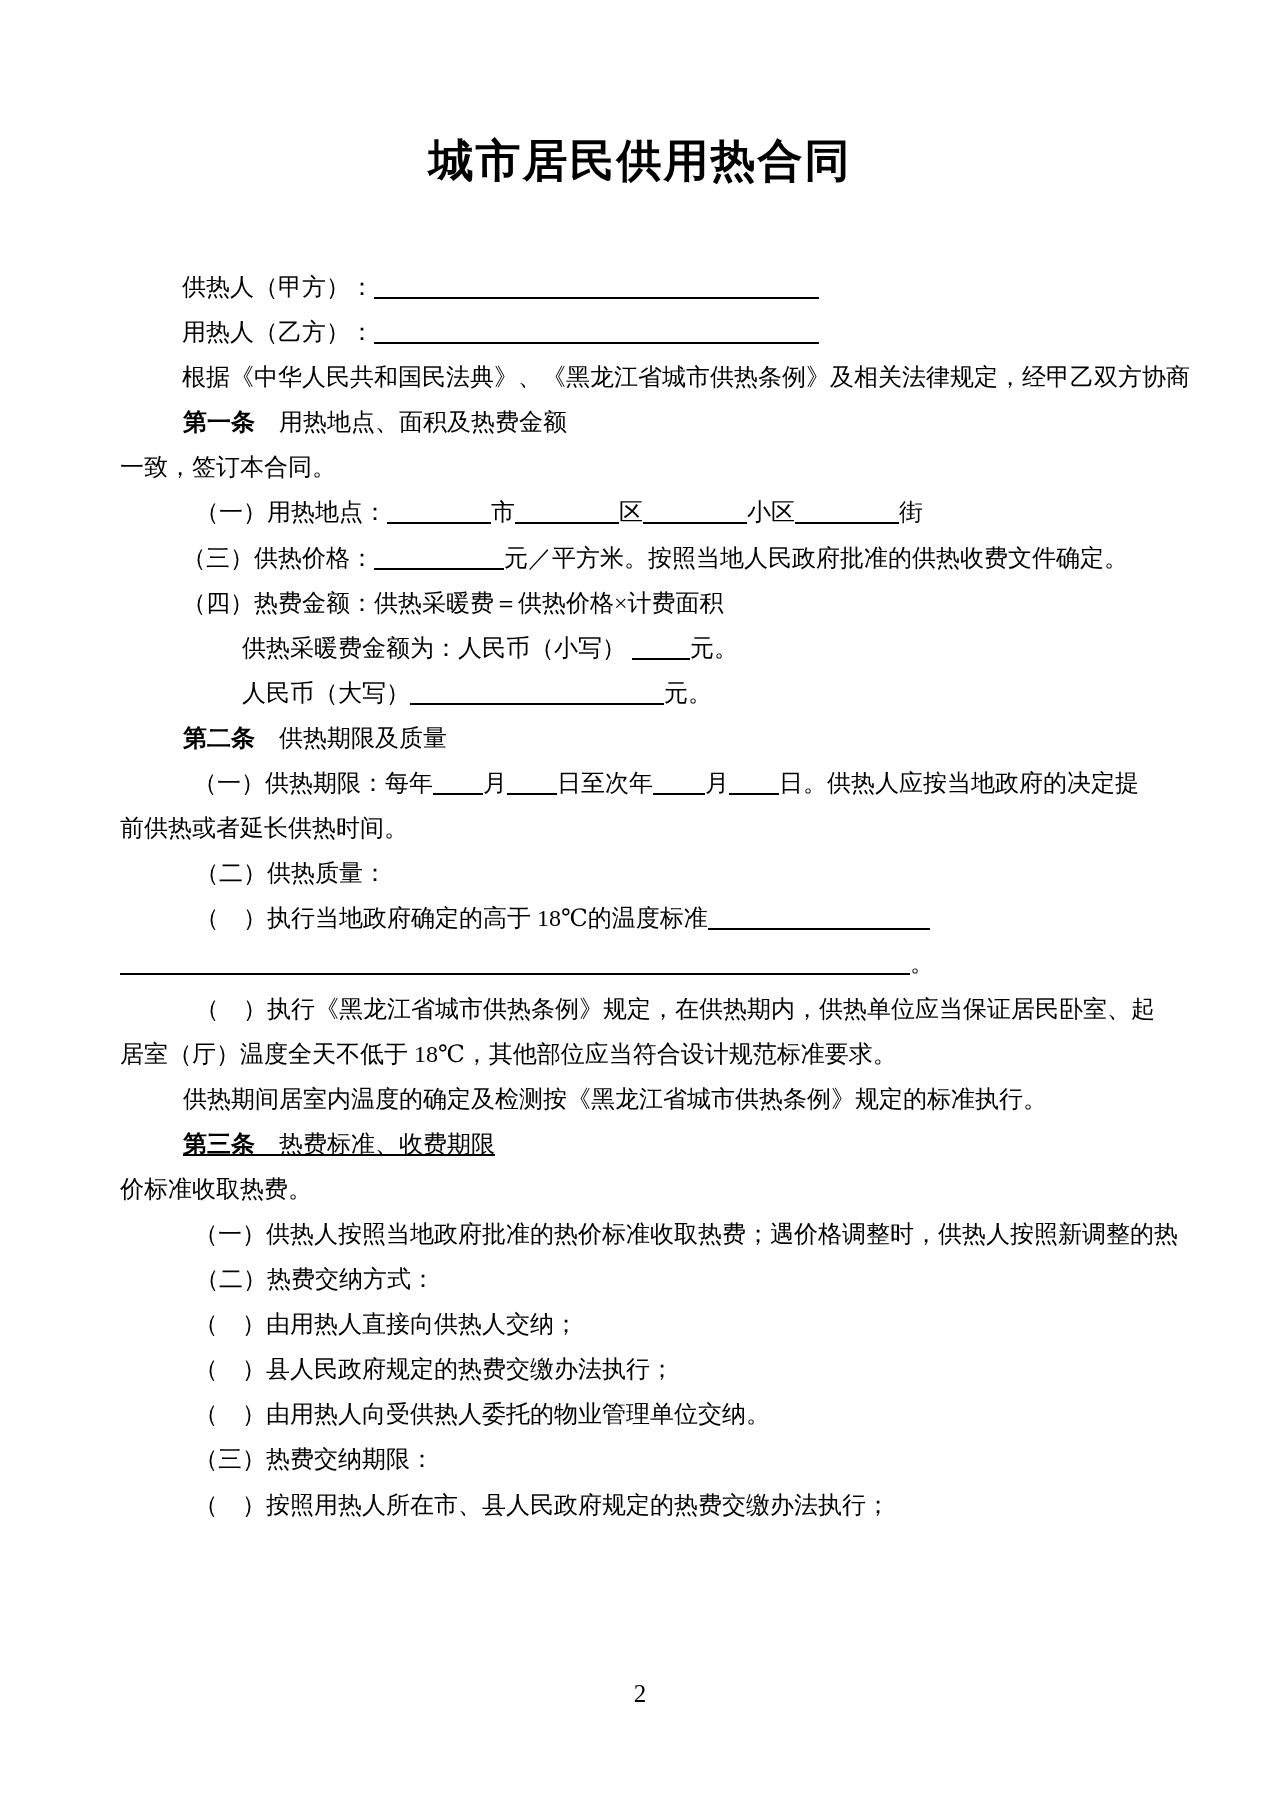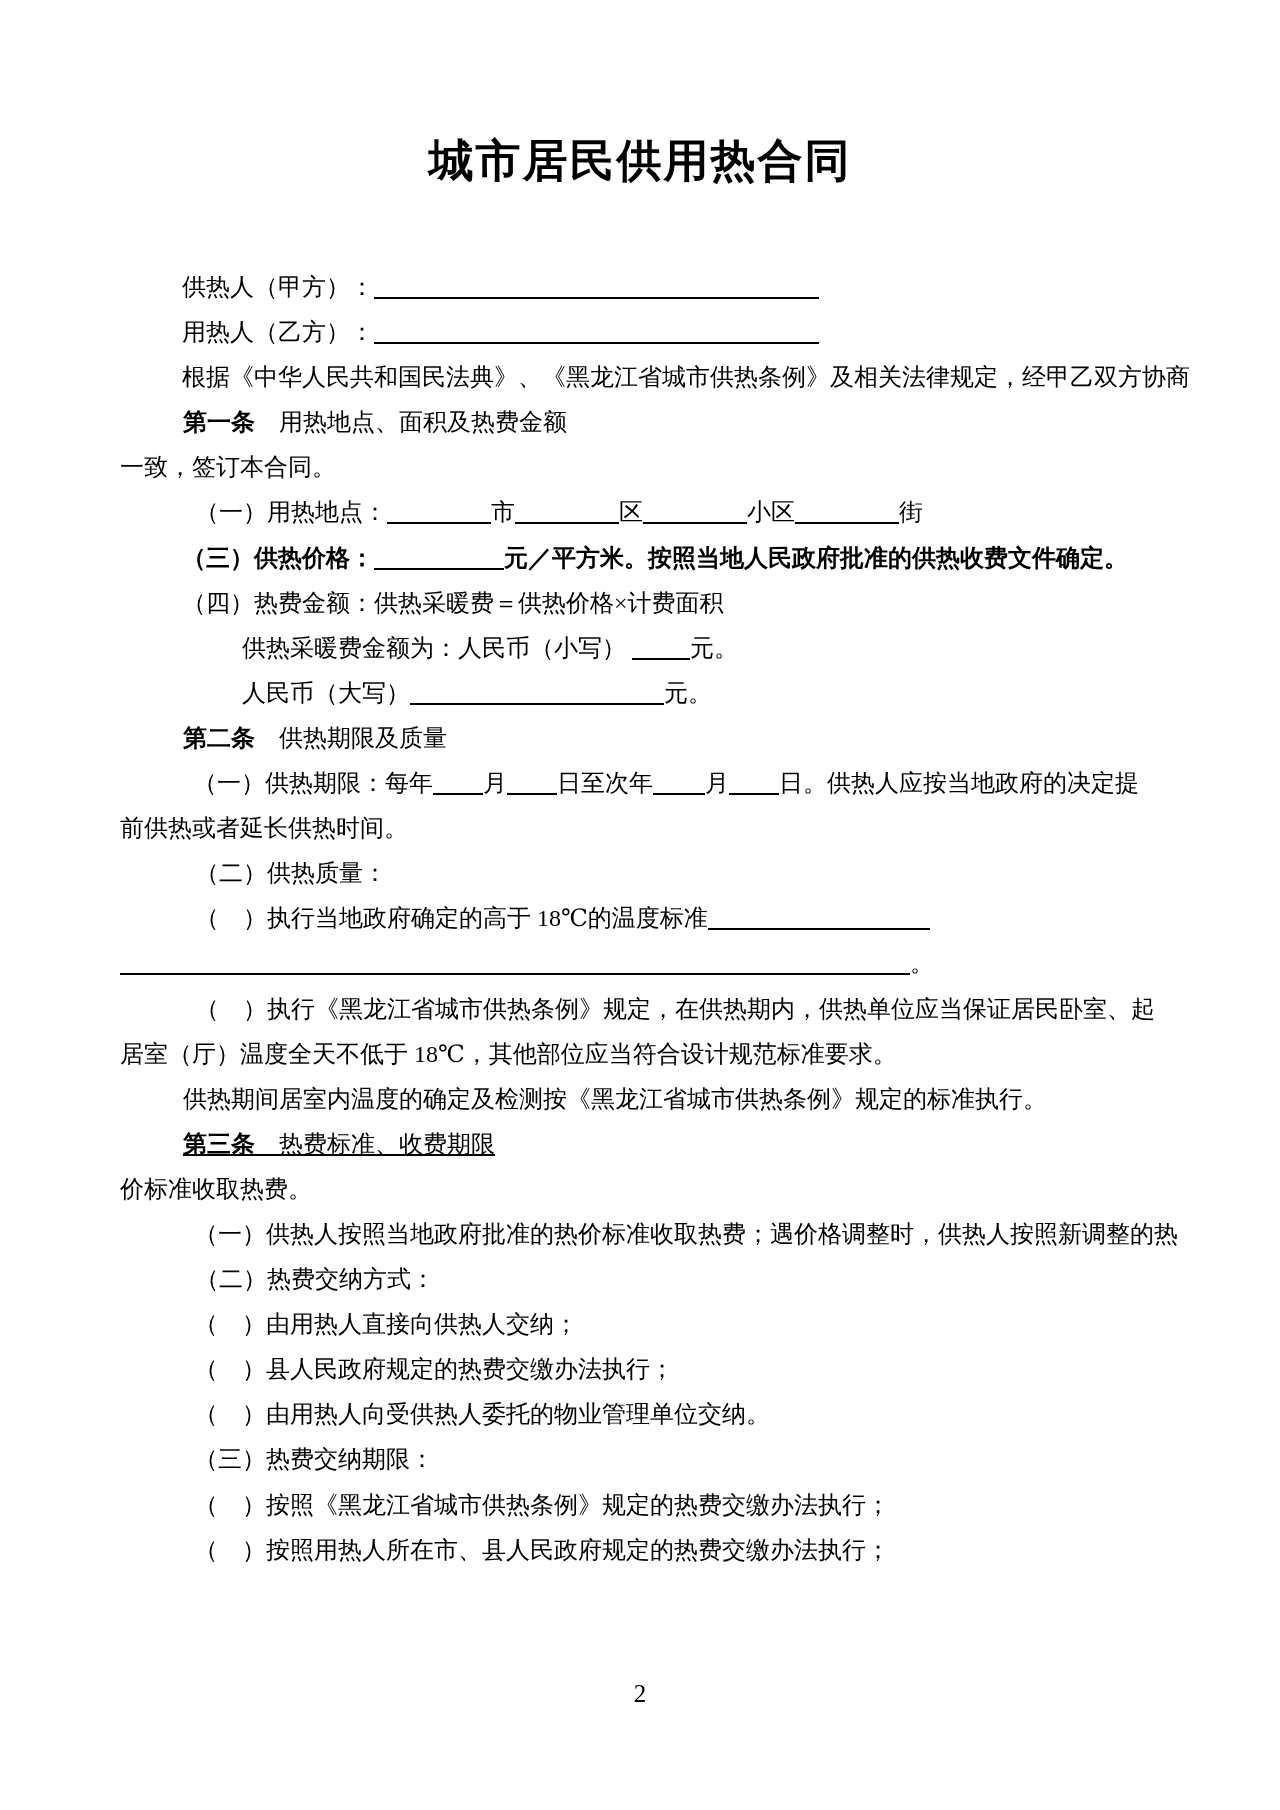--- a/index.html
+++ b/index.html
@@ -65,39 +65,38 @@
 <div class="page">
   <div class="doc-title">城市居民供用热合同</div>
 
   <div class="contract-body">
       <div class="line" style="padding-left: 62px;"><span>供热人（甲方）：</span><span class="blank" style="width: 445px;"></span></div>
       <div class="line" style="padding-left: 62px;"><span>用热人（乙方）：</span><span class="blank" style="width: 445px;"></span></div>
       <div class="line" style="padding-left: 62px;"><span>根据《中华人民共和国民法典》、《黑龙江省城市供热条例》及相关法律规定，经甲乙双方协商</span></div>
       <div class="line" style="padding-left: 63px;"><span class="bold">第一条</span><span>　用热地点、面积及热费金额</span></div>
       <div class="line"><span>一致，签订本合同。</span></div>
       <div class="line" style="padding-left: 75px;"><span>（一）用热地点：</span><span class="blank" style="width: 104px;"></span><span>市</span><span class="blank" style="width: 104px;"></span><span>区</span><span class="blank" style="width: 104px;"></span><span>小区</span><span class="blank" style="width: 104px;"></span><span>街</span></div>
-      <div class="line" style="padding-left: 62px; font-weight: bold;"><span>（三）供热价格：</span><span class="blank" style="width: 130px;"></span><span>元／平方米。按照当地人民政府批准的供热收费文件确定。</span></div>
+      <div class="line" style="padding-left: 62px;"><span>（三）供热价格：</span><span class="blank" style="width: 130px;"></span><span>元／平方米。按照当地人民政府批准的供热收费文件确定。</span></div>
       <div class="line" style="padding-left: 62px;"><span>（四）热费金额：供热采暖费＝供热价格×计费面积</span></div>
       <div class="line" style="padding-left: 122px;"><span>供热采暖费金额为：人民币（小写） </span><span class="blank" style="width: 58px;"></span><span>元。</span></div>
       <div class="line" style="padding-left: 122px;"><span>人民币（大写）</span><span class="blank" style="width: 254px;"></span><span>元。</span></div>
       <div class="line" style="padding-left: 63px;"><span class="bold">第二条</span><span>　供热期限及质量</span></div>
       <div class="line" style="padding-left: 73px;"><span>（一）供热期限：每年</span><span class="blank" style="width: 50px;"></span><span>月</span><span class="blank" style="width: 50px;"></span><span>日至次年</span><span class="blank" style="width: 52px;"></span><span>月</span><span class="blank" style="width: 50px;"></span><span>日。供热人应按当地政府的决定提</span></div>
       <div class="line"><span>前供热或者延长供热时间。</span></div>
       <div class="line" style="padding-left: 75px;"><span>（二）供热质量：</span></div>
       <div class="line" style="padding-left: 75px;"><span>（　）执行当地政府确定的高于 18℃的温度标准</span><span class="blank" style="width: 222px;"></span></div>
       <div class="line"><span class="blank" style="width: 790px;"></span><span>。</span></div>
       <div class="line" style="padding-left: 75px;"><span>（　）执行《黑龙江省城市供热条例》规定，在供热期内，供热单位应当保证居民卧室、起</span></div>
       <div class="line"><span>居室（厅）温度全天不低于 18℃，其他部位应当符合设计规范标准要求。</span></div>
       <div class="line" style="padding-left: 63px;"><span>供热期间居室内温度的确定及检测按《黑龙江省城市供热条例》规定的标准执行。</span></div>
       <div class="line" style="padding-left: 63px; text-decoration: underline;"><span class="bold">第三条</span><span>　热费标准、收费期限</span></div>
       <div class="line"><span>价标准收取热费。</span></div>
       <div class="line" style="padding-left: 74px;"><span>（一）供热人按照当地政府批准的热价标准收取热费；遇价格调整时，供热人按照新调整的热</span></div>
       <div class="line" style="padding-left: 75px;"><span>（二）热费交纳方式：</span></div>
       <div class="line" style="padding-left: 74px;"><span>（　）由用热人直接向供热人交纳；</span></div>
       <div class="line" style="padding-left: 74px;"><span>（　）县人民政府规定的热费交缴办法执行；</span></div>
       <div class="line" style="padding-left: 74px;"><span>（　）由用热人向受供热人委托的物业管理单位交纳。</span></div>
       <div class="line" style="padding-left: 74px;"><span>（三）热费交纳期限：</span></div>
-      <div class="line" style="padding-left: 74px;"><span>（　）按照《黑龙江省城市供热条例》规定的热费交缴办法执行；</span></div>
       <div class="line" style="padding-left: 74px;"><span>（　）按照用热人所在市、县人民政府规定的热费交缴办法执行；</span></div>
     </div>
 
   <div class="page-footer">2</div>
 </div>
 
 </body></html>

